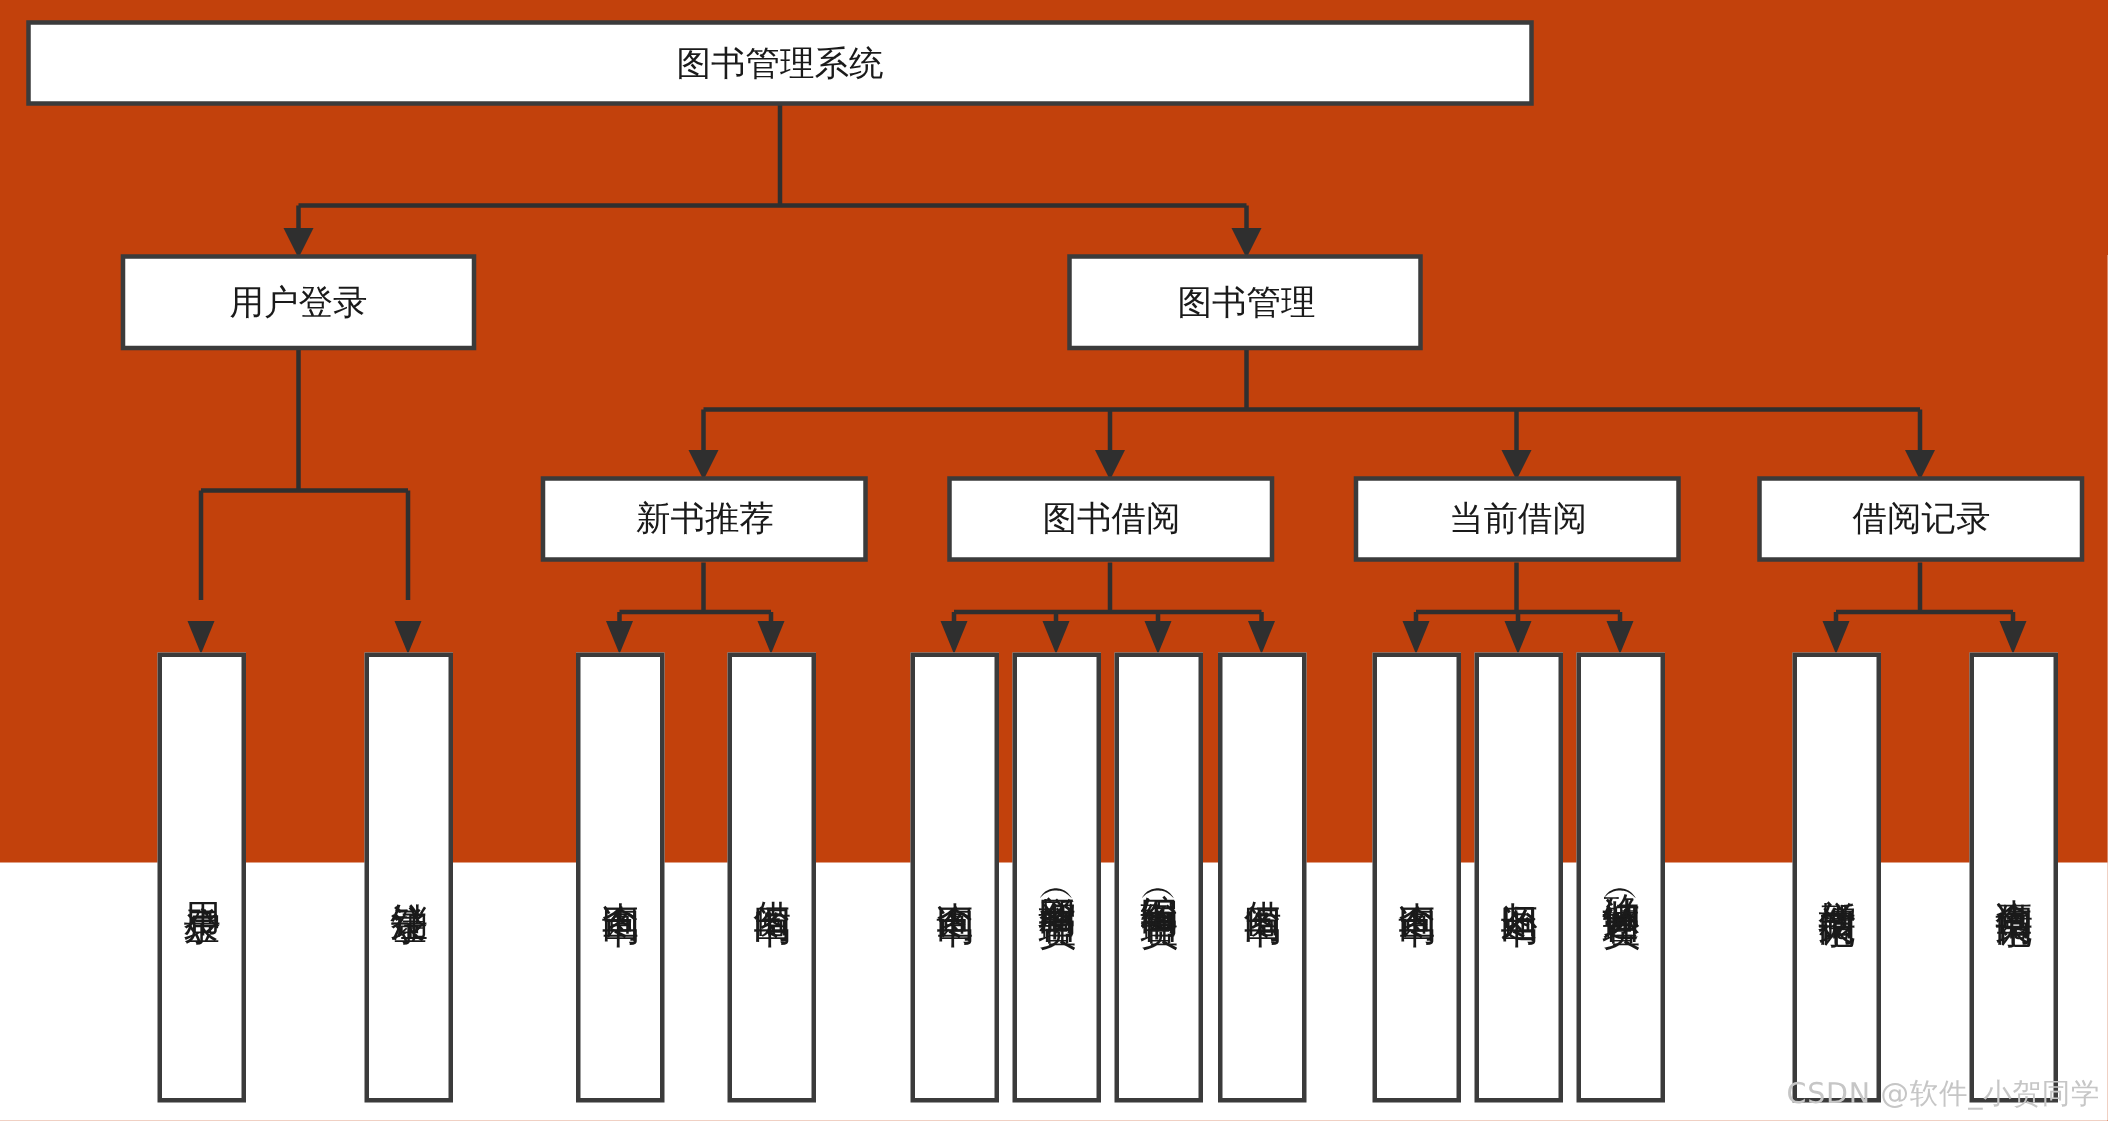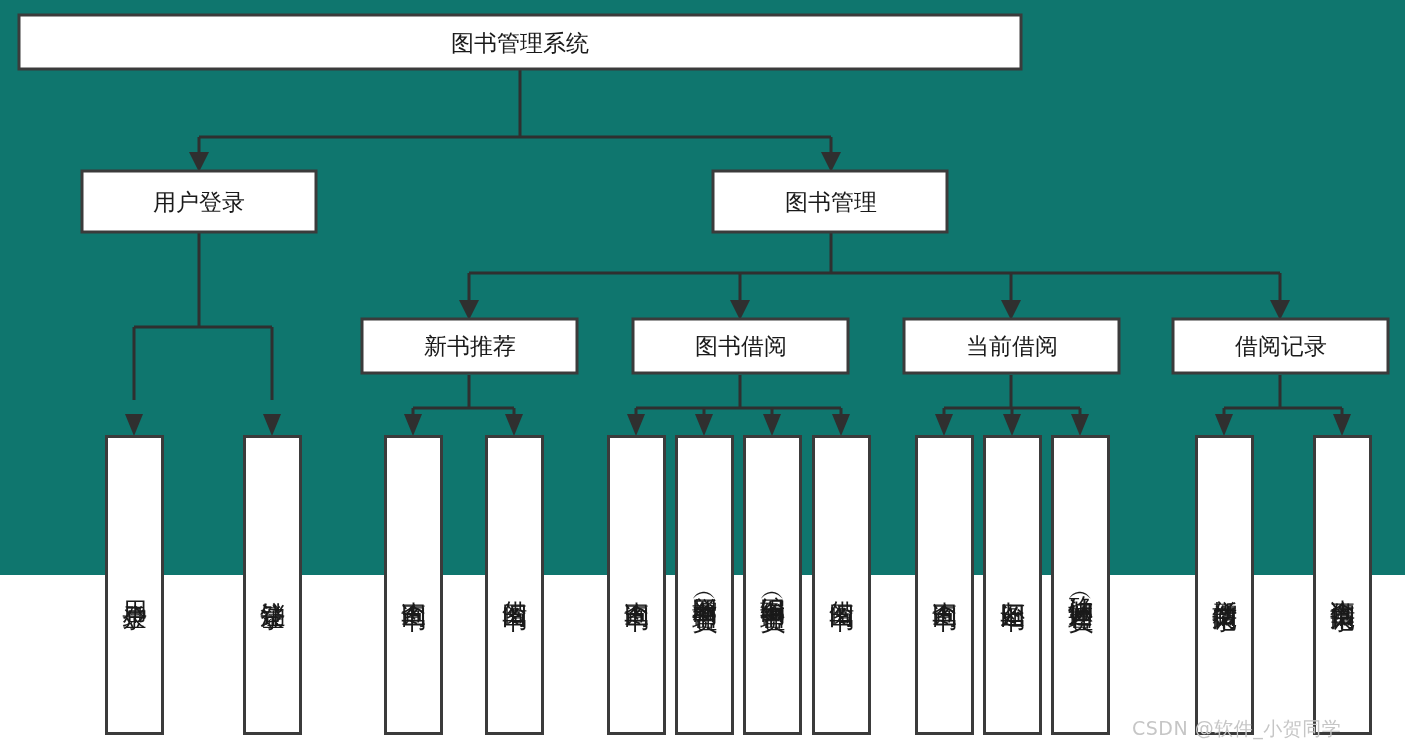--- a/index.html
+++ b/index.html
@@ -11,21 +11,21 @@
   body {
     width: 1405px;
     height: 747px;
     overflow: hidden;
     font-family: "DejaVu Sans", "Liberation Sans", sans-serif;
   }
   #diagram-root {
     position: relative;
     width: 1405px;
     height: 575px;
-    background: #0f766e;
+    background: #c2410c;
   }
   svg.diagram-canvas {
     position: absolute;
     left: 0;
     top: 0;
     width: 1405px;
     height: 747px;
   }
   .node-rect {
     fill: #ffffff;
@@ -207,15 +207,15 @@
     <span>确认归还（管理员）</span>
   </div>
 
   <div class="vnode" style="left:1195px; top:435px; width:59px; height:300px;">
     <span>新增借阅记录</span>
   </div>
   <div class="vnode" style="left:1313px; top:435px; width:59px; height:300px;">
     <span>查询借阅记录</span>
   </div>
 
-  <div class="watermark-text" style="left:1132px; top:716px;">CSDN @软件_小贺同学</div>
+  <div class="watermark-text" style="left:1191px; top:716px;">CSDN @软件_小贺同学</div>
 
 </div>
 
 </body></html>

